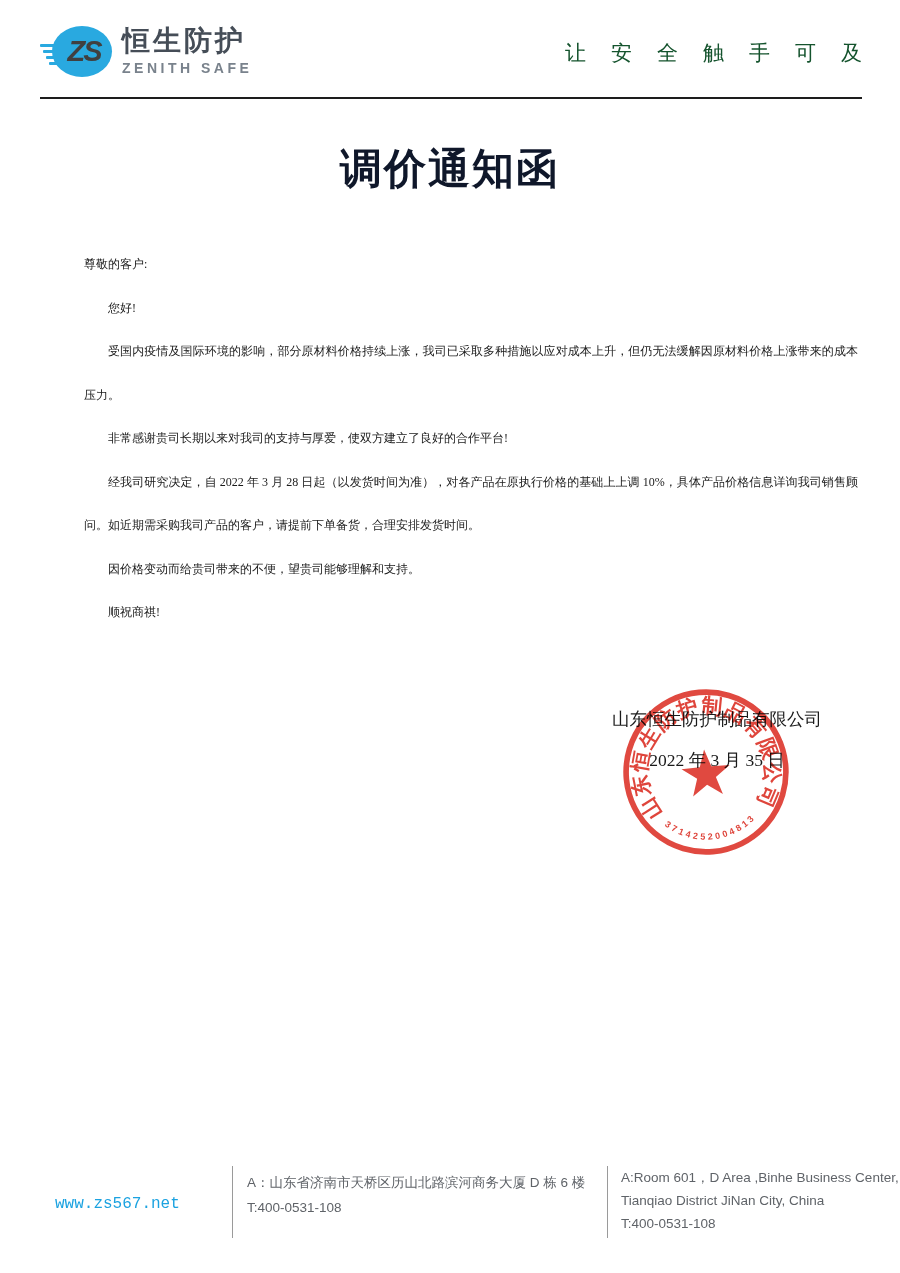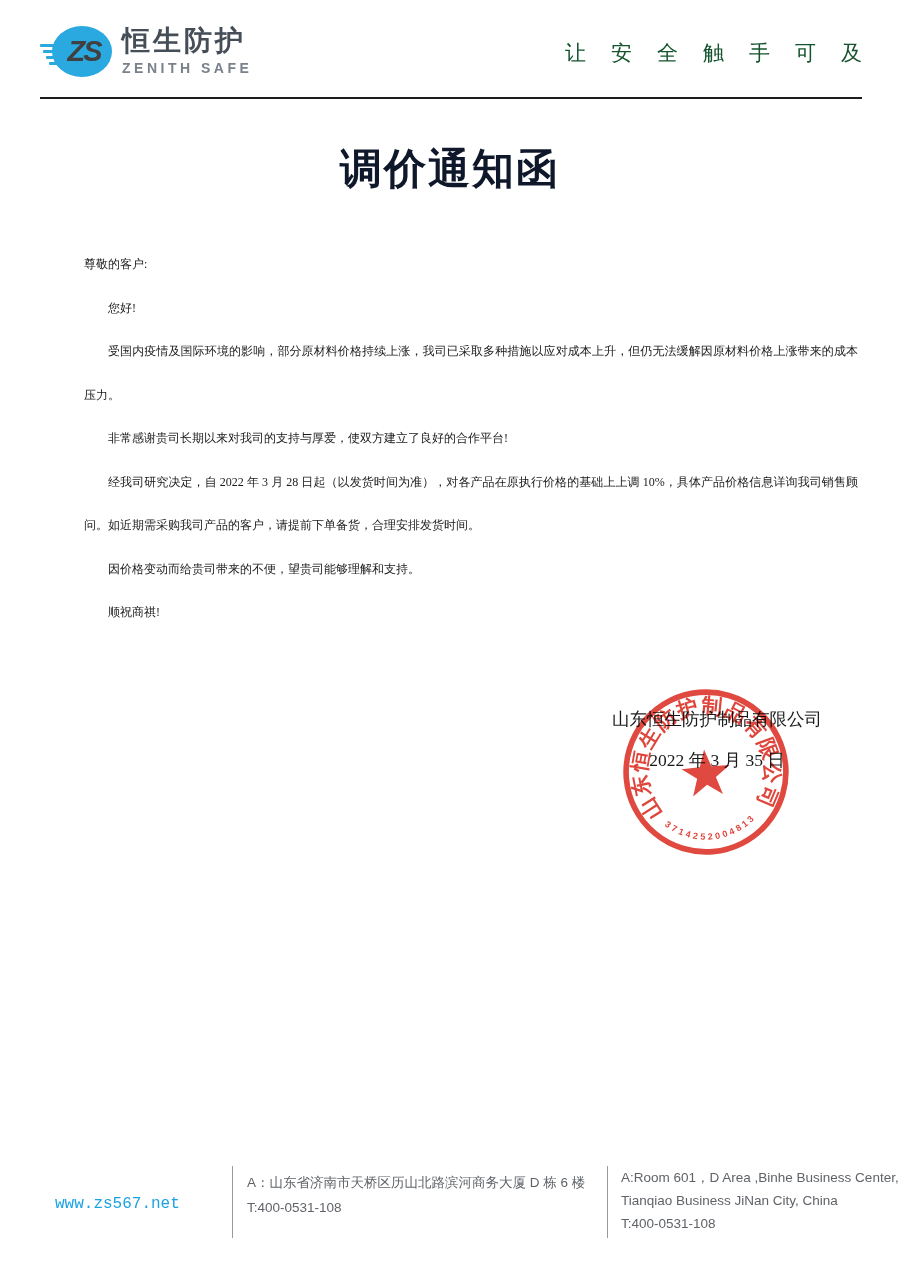--- a/index.html
+++ b/index.html
@@ -182,18 +182,18 @@
   <div class="footer">
     <a class="footer-website" href="#">www.zs567.net</a>
     <div class="footer-divider d1"></div>
     <div class="footer-cn">
       <p>A：山东省济南市天桥区历山北路滨河商务大厦 D 栋 6 楼</p>
       <p>T:400-0531-108</p>
     </div>
     <div class="footer-divider d2"></div>
     <div class="footer-en">
       <p>A:Room 601，D Area ,Binhe Business Center,</p>
-      <p>Tianqiao Business JiNan City, China</p>
+      <p>Tianqiao District JiNan City, China</p>
       <p>T:400-0531-108</p>
     </div>
   </div>
 
 </div>
 
 </body></html>

